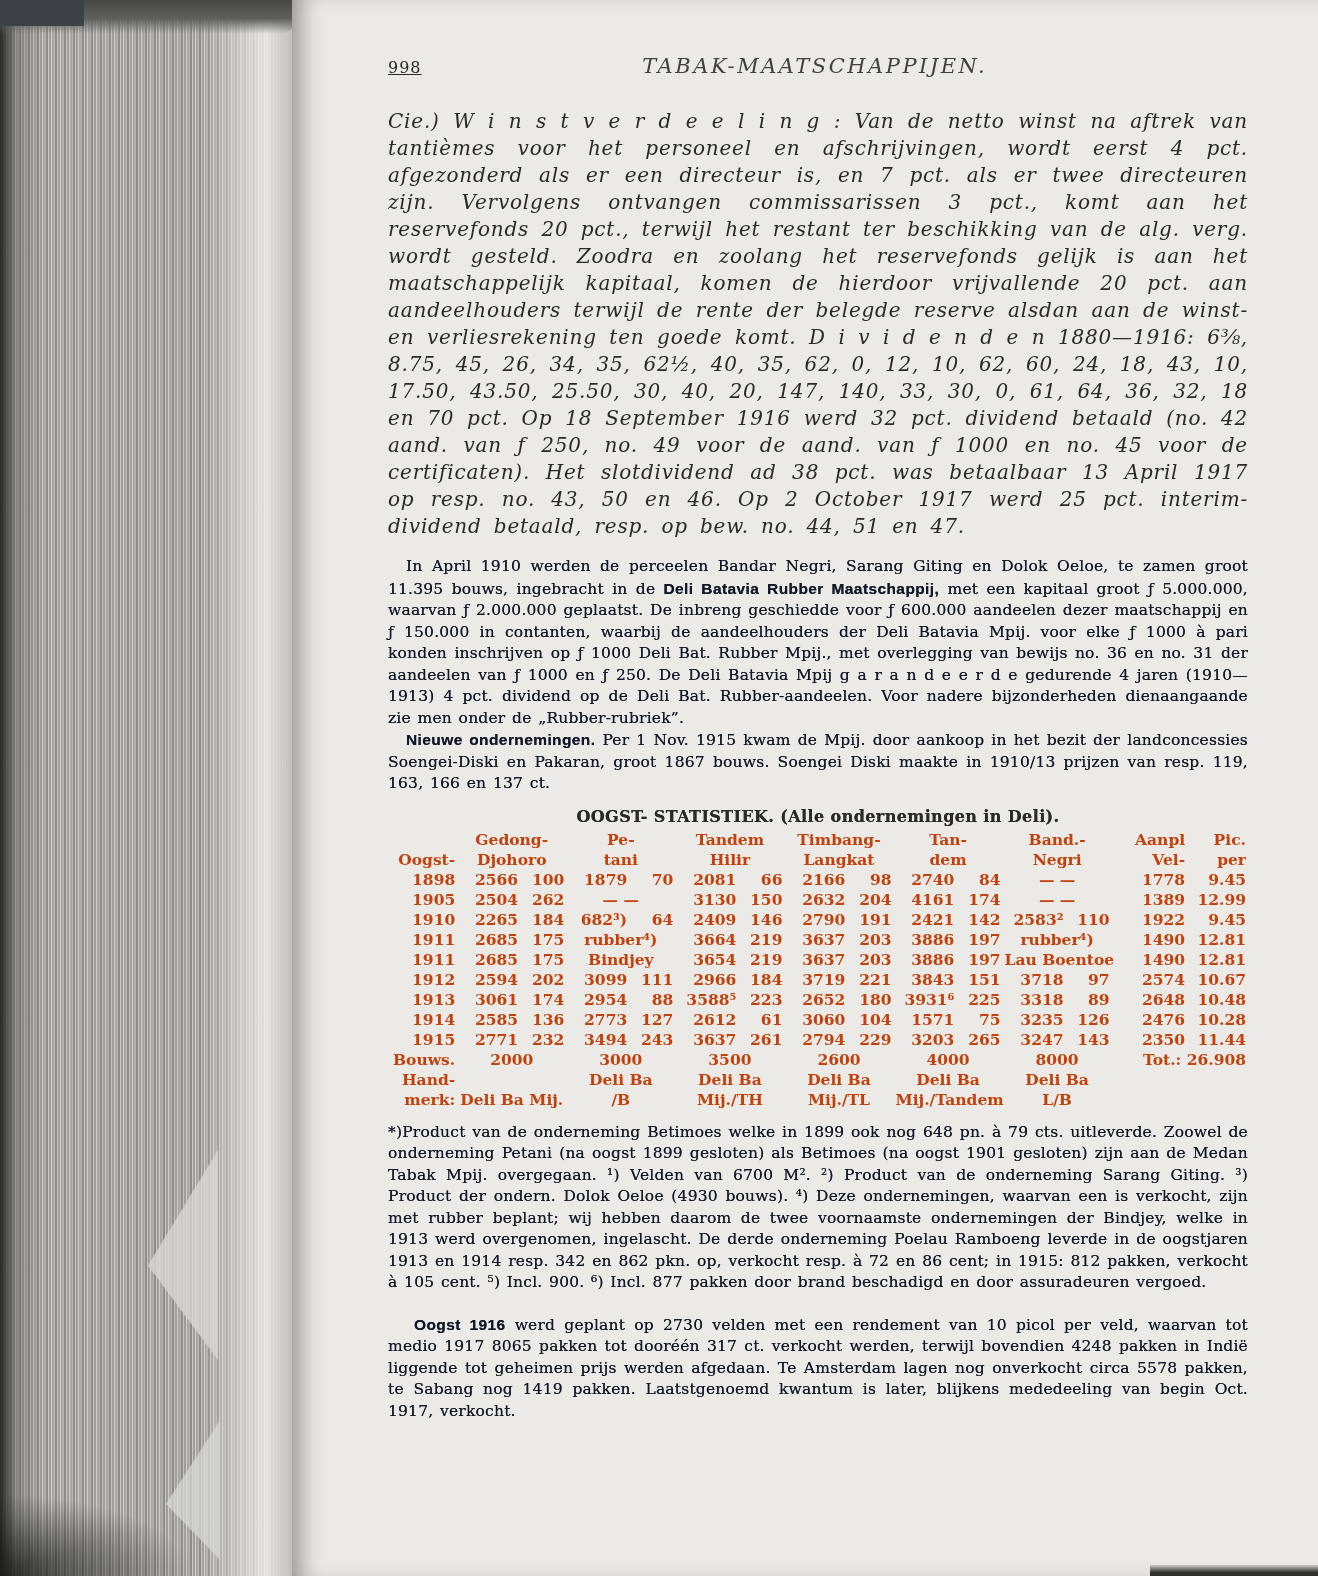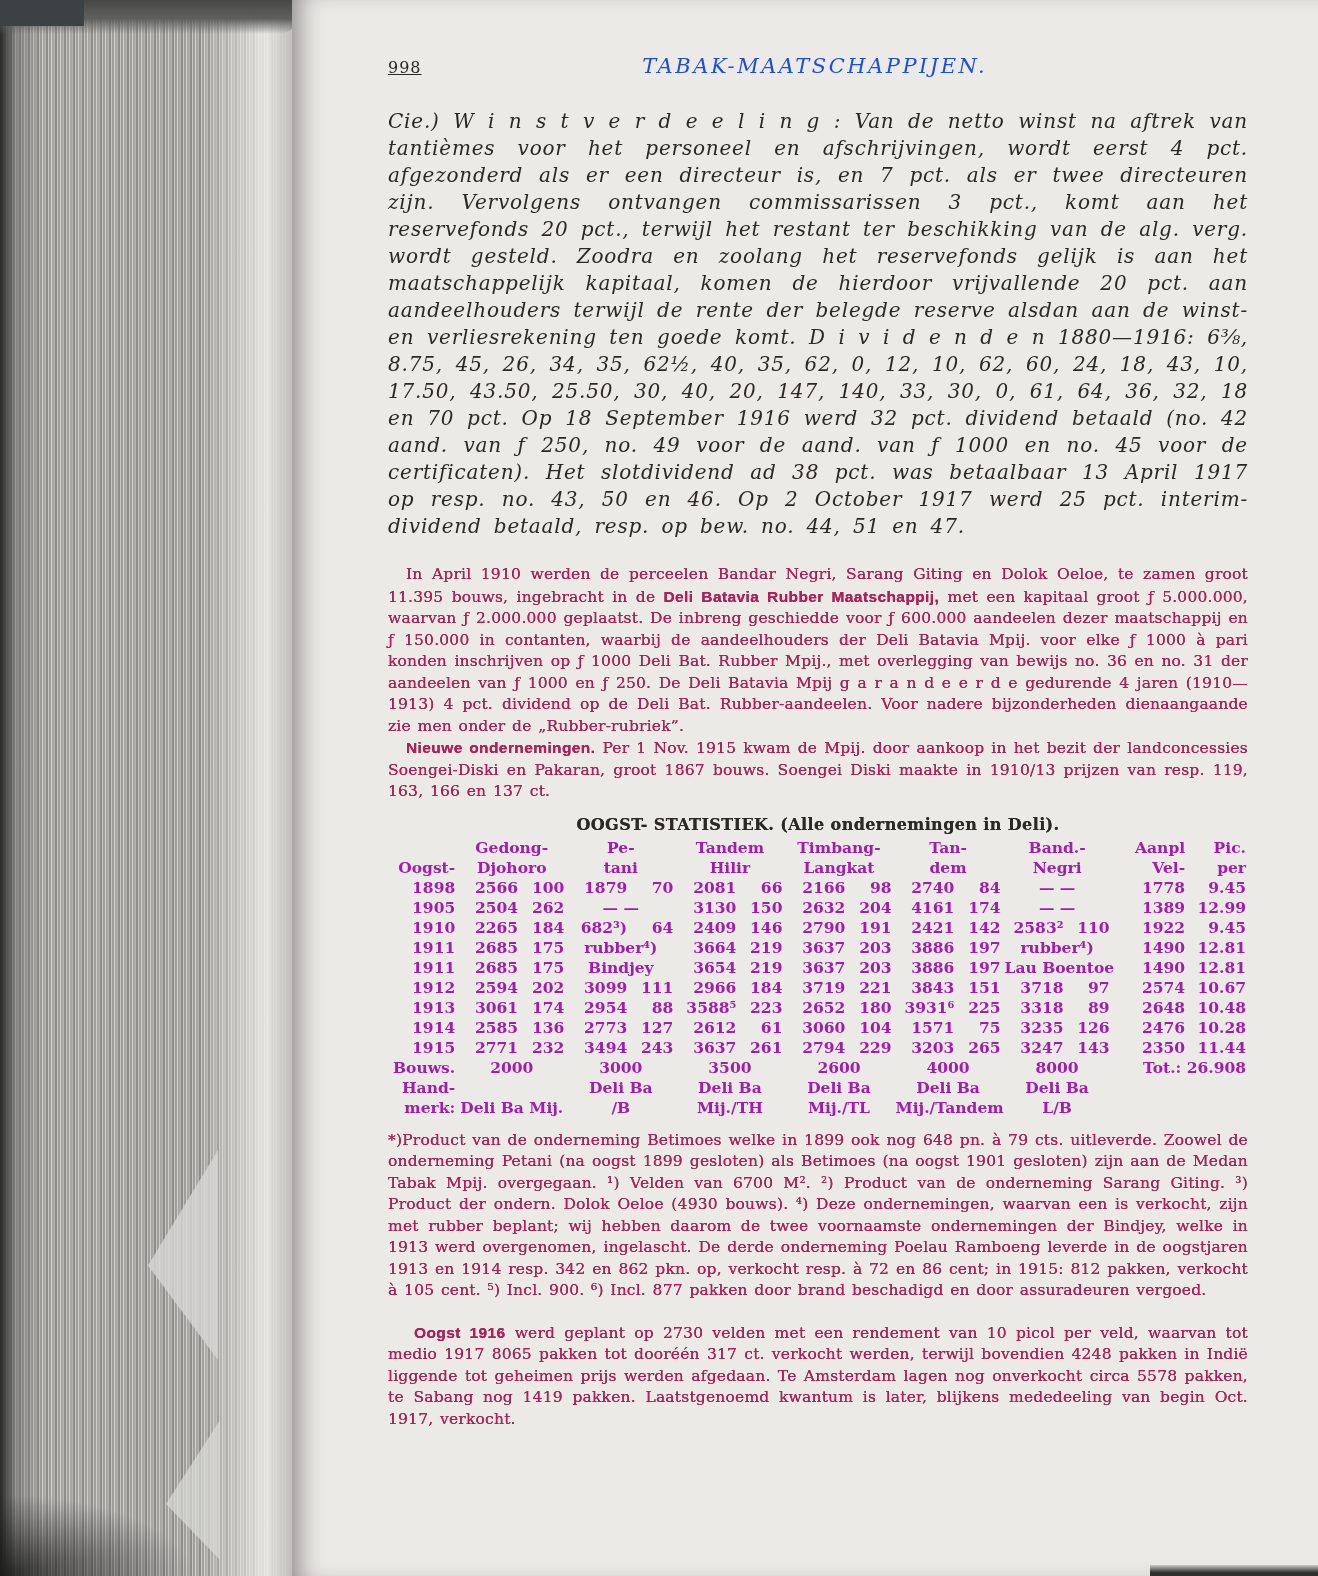--- a/index.html
+++ b/index.html
@@ -25,34 +25,34 @@
   #scan-bottom-band{position:absolute;right:0;bottom:0;width:168px;height:11px;
     background:linear-gradient(180deg,rgba(43,43,42,.15),#2e2e2d 70%);}
 
   
   #page{position:absolute;left:292px;top:0;width:1026px;height:1576px;background:#eceae7;
     box-shadow:inset 20px 0 26px -14px rgba(70,69,66,.6);
     box-sizing:border-box;padding:54px 70px 0 96px;}
   #page-head{display:flex;align-items:baseline;height:30px;}
   #page-number{font-size:16px;letter-spacing:1px;text-decoration:underline;}
   #page-title{flex:1;text-align:center;font-style:italic;font-size:21px;letter-spacing:2.5px;
-    padding-right:40px;color:#1d4ed8;}
+    padding-right:40px;color:#404040;}
 
   .body-text{margin:24px 0 0 0;font-size:20px;line-height:27px;text-align:justify;
     letter-spacing:.8px;word-spacing:5px;font-style:italic;}
-  .small-text{margin:24px 0 0 0;font-size:15.5px;line-height:21.5px;text-align:justify;
-    letter-spacing:.2px;word-spacing:1.5px;color:#be185d;text-shadow:0 0 .5px rgba(34,32,28,.85);}
+  .small-text{margin:16px 0 0 0;font-size:15.5px;line-height:21.5px;text-align:justify;
+    letter-spacing:.2px;word-spacing:1.5px;color:#0f172a;text-shadow:0 0 .5px rgba(34,32,28,.85);}
   .indent{text-indent:18px;}
   .no-gap{margin-top:0;}
   .bd{font-family:"Liberation Sans", sans-serif;font-weight:bold;letter-spacing:.4px;}
 
   #table-title{margin:12px 0 4px 0;font-size:16px;font-weight:bold;text-align:center;
     letter-spacing:.4px;text-shadow:0 0 .5px rgba(34,32,28,.85);}
   #oogst-table{width:100%;border-collapse:collapse;table-layout:fixed;
-    font-size:15.5px;font-weight:bold;color:#a21caf;}
+    font-size:15.5px;font-weight:bold;color:#c2410c;}
   #oogst-table td{padding:0 2px;line-height:20px;white-space:nowrap;overflow:visible;}
   td.c-year{text-align:right;}
   td.c-num{text-align:right;}
   td.c-ctr{text-align:center;}
   td.c-grp{text-align:center;}
   tr.spacer td{line-height:8px;font-size:4px;}
   .footnotes{margin-top:12px;}
   .oogst{margin-top:20px;text-indent:26px;}
 </style>
 </head>

